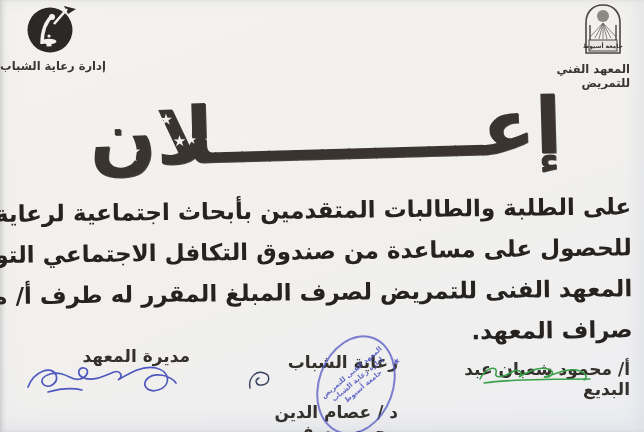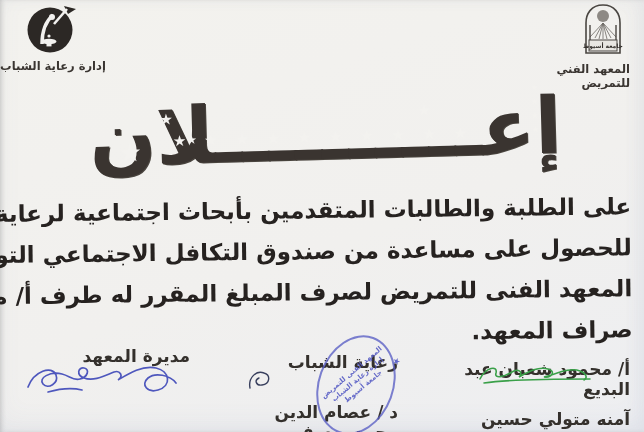--- a/index.html
+++ b/index.html
@@ -184,16 +184,15 @@
   </div>
 
   <div class="sigblock sig-right">
     <svg width="130" height="30" viewBox="0 0 130 30">
       <g stroke="#3aa049" stroke-width="1.6" fill="none" stroke-linecap="round">
         <path d="M8 20 C14 8, 26 6, 24 14 C22 20, 32 18, 40 13 C46 9, 52 13, 47 18 C56 13, 66 7, 76 10 C84 12, 80 19, 72 18 C84 15, 98 8, 108 12 C114 14, 116 19, 112 21"></path>
         <path d="M12 24 C40 20, 90 20, 118 20"></path>
       </g>
     </svg>
     <div class="name1">أ/ محمود شعبان عبد البديع</div>
-    <div class="name2">آمنه متولي حسين</div>
   </div>
 
 </div>
 
 </body></html>

